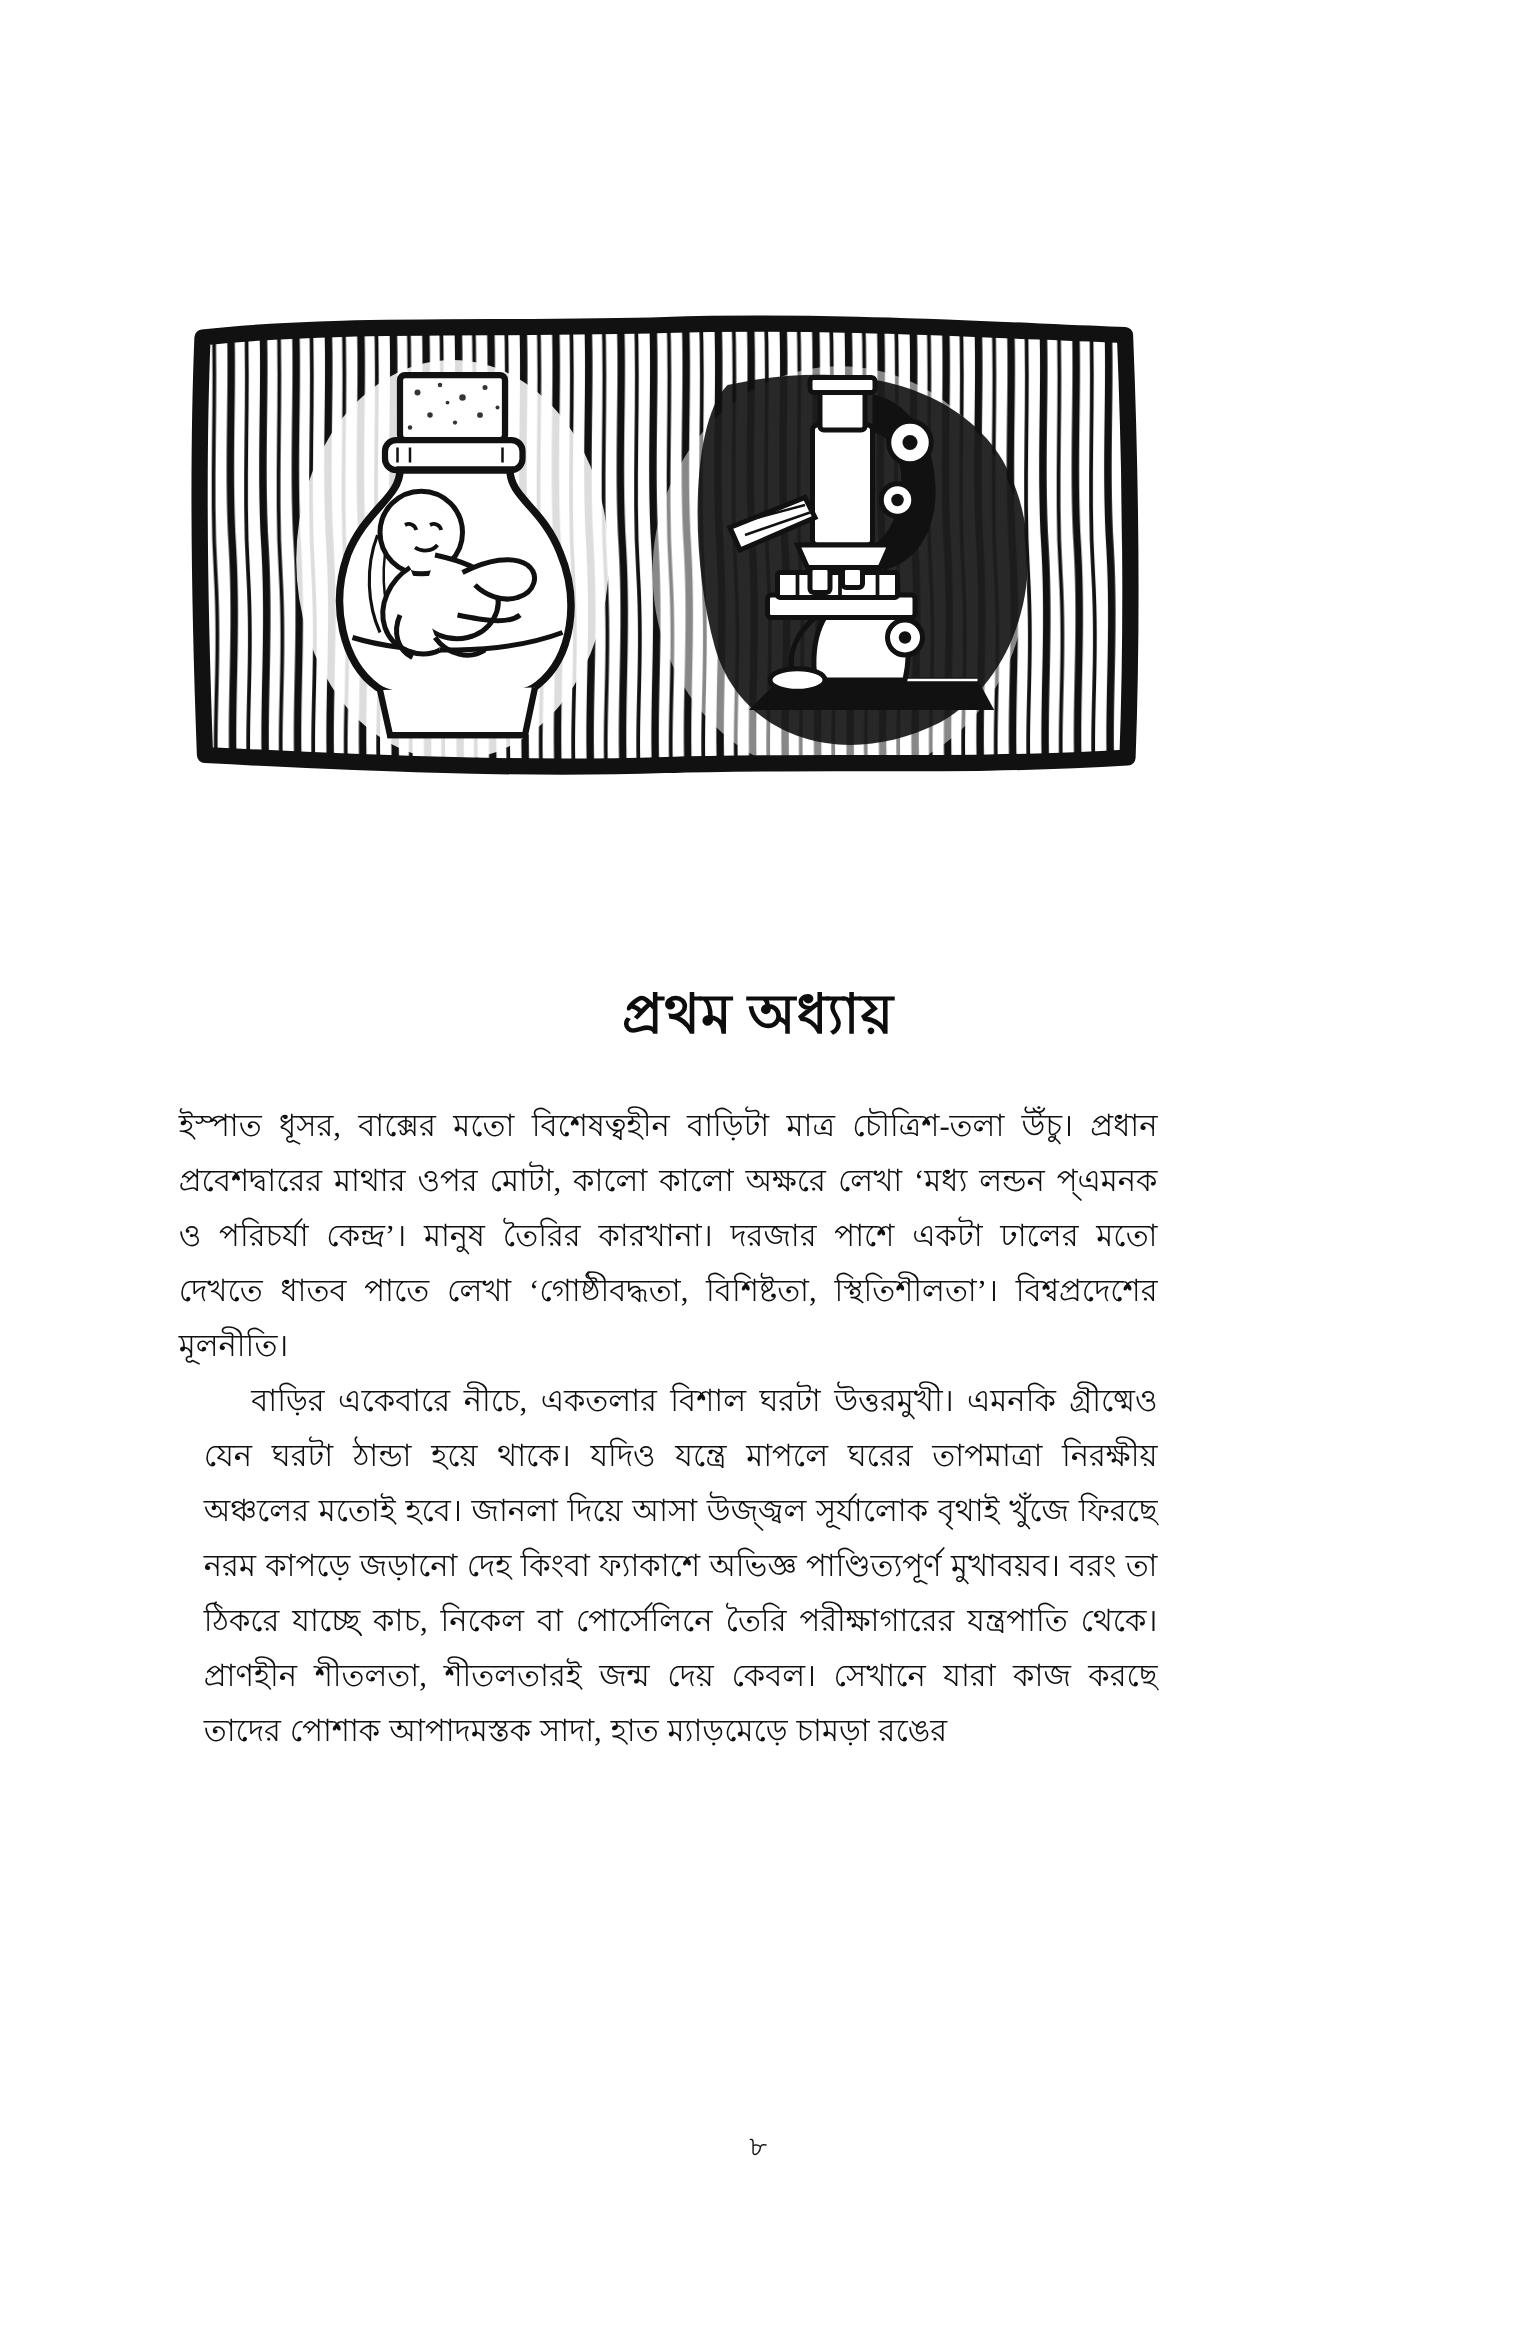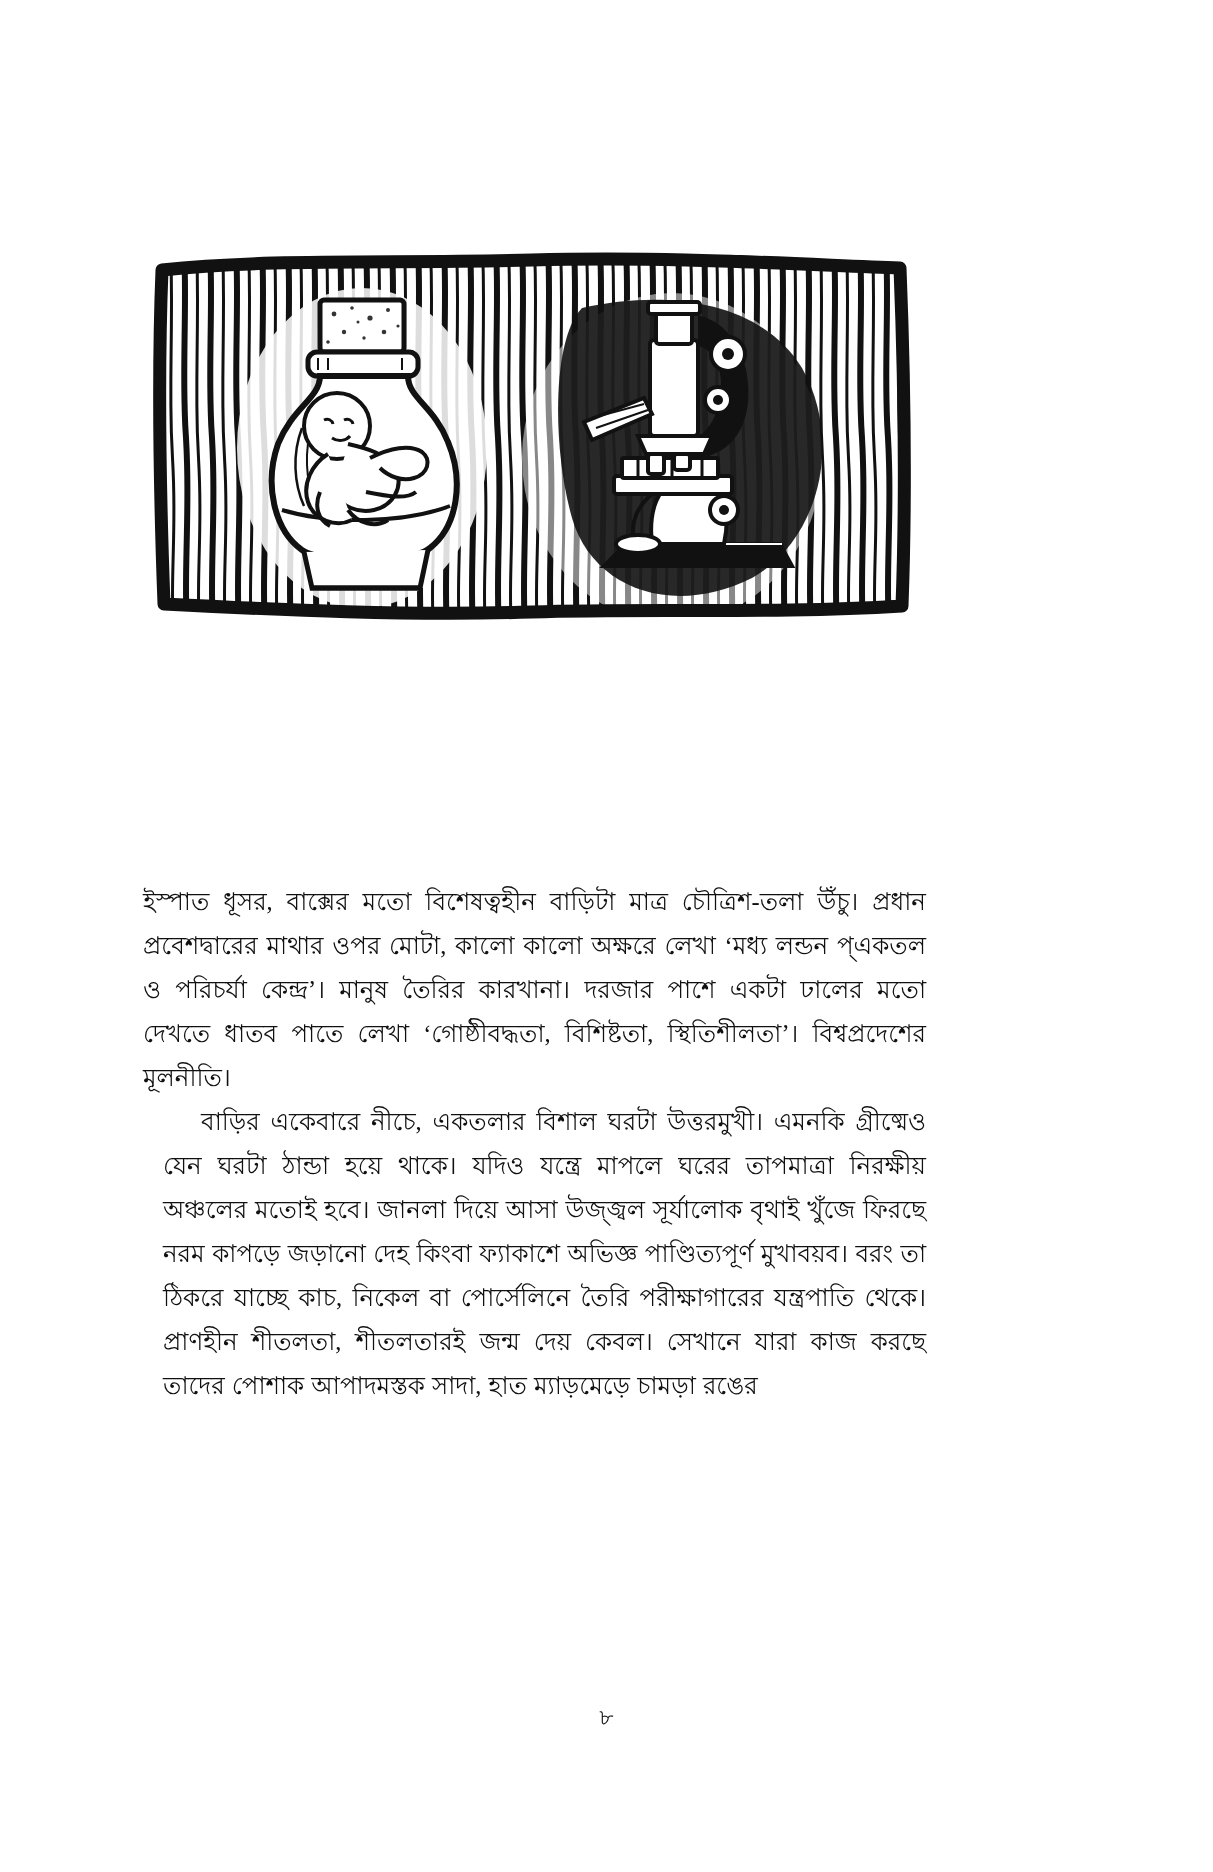--- a/index.html
+++ b/index.html
@@ -193,21 +193,22 @@
 
         <path d="M432,174 L492,150 L500,166 L440,192 Z" fill="#ffffff"></path>
         <g stroke-width="2">
           <line x1="440" y1="170" x2="492" y2="156"></line>
           <line x1="444" y1="180" x2="496" y2="162"></line>
         </g>
       </g>
     </svg>
   </div>
 
+  <div class="chapter-title">প্রথম অধ্যায়</div>
 
   <div class="body-text">
-    <p>ইস্পাত ধূসর, বাক্সের মতো বিশেষত্বহীন বাড়িটা মাত্র চৌত্রিশ-তলা উঁচু। প্রধান প্রবেশদ্বারের মাথার ওপর মোটা, কালো কালো অক্ষরে লেখা ‘মধ্য লন্ডন প্একতল ও পরিচর্যা কেন্দ্র’। মানুষ তৈরির কারখানা। দরজার পাশে একটা ঢালের মতো দেখতে ধাতব পাতে লেখা ‘গোষ্ঠীবদ্ধতা, বিশিষ্টতা, স্থিতিশীলতা’। বিশ্বপ্রদেশের মূলনীতি।</p>
+    <p>ইস্পাত ধূসর, বাক্সের মতো বিশেষত্বহীন বাড়িটা মাত্র চৌত্রিশ-তলা উঁচু। প্রধান প্রবেশদ্বারের মাথার ওপর মোটা, কালো কালো অক্ষরে লেখা ‘মধ্য লন্ডন প্এমনক ও পরিচর্যা কেন্দ্র’। মানুষ তৈরির কারখানা। দরজার পাশে একটা ঢালের মতো দেখতে ধাতব পাতে লেখা ‘গোষ্ঠীবদ্ধতা, বিশিষ্টতা, স্থিতিশীলতা’। বিশ্বপ্রদেশের মূলনীতি।</p>
     <p class="indent">বাড়ির একেবারে নীচে, একতলার বিশাল ঘরটা উত্তরমুখী। এমনকি গ্রীষ্মেও যেন ঘরটা ঠান্ডা হয়ে থাকে। যদিও যন্ত্রে মাপলে ঘরের তাপমাত্রা নিরক্ষীয় অঞ্চলের মতোই হবে। জানলা দিয়ে আসা উজ্জ্বল সূর্যালোক বৃথাই খুঁজে ফিরছে নরম কাপড়ে জড়ানো দেহ কিংবা ফ্যাকাশে অভিজ্ঞ পাণ্ডিত্যপূর্ণ মুখাবয়ব। বরং তা ঠিকরে যাচ্ছে কাচ, নিকেল বা পোর্সেলিনে তৈরি পরীক্ষাগারের যন্ত্রপাতি থেকে। প্রাণহীন শীতলতা, শীতলতারই জন্ম দেয় কেবল। সেখানে যারা কাজ করছে তাদের পোশাক আপাদমস্তক সাদা, হাত ম্যাড়মেড়ে চামড়া রঙের</p>
   </div>
 
   <div class="folio">৮</div>
 
 </div>
 
 </body></html>

